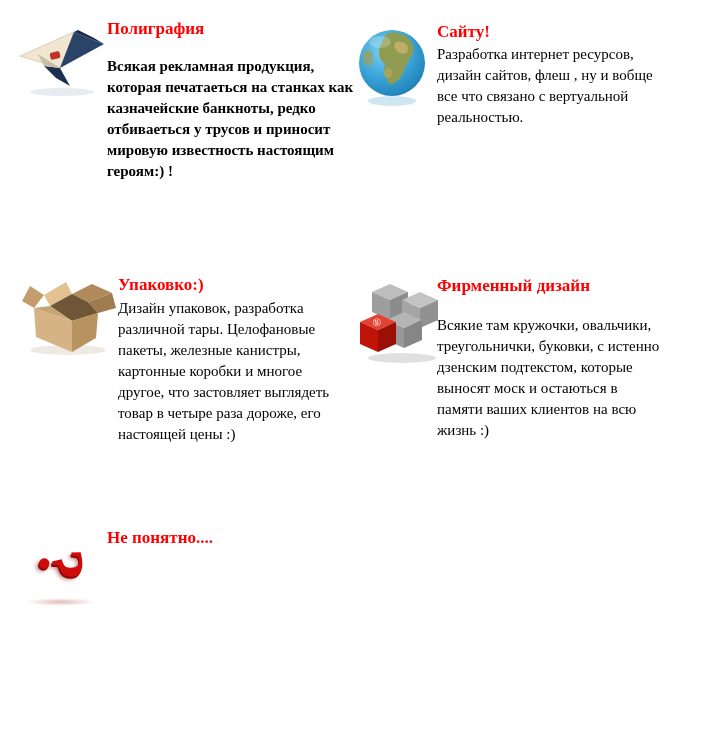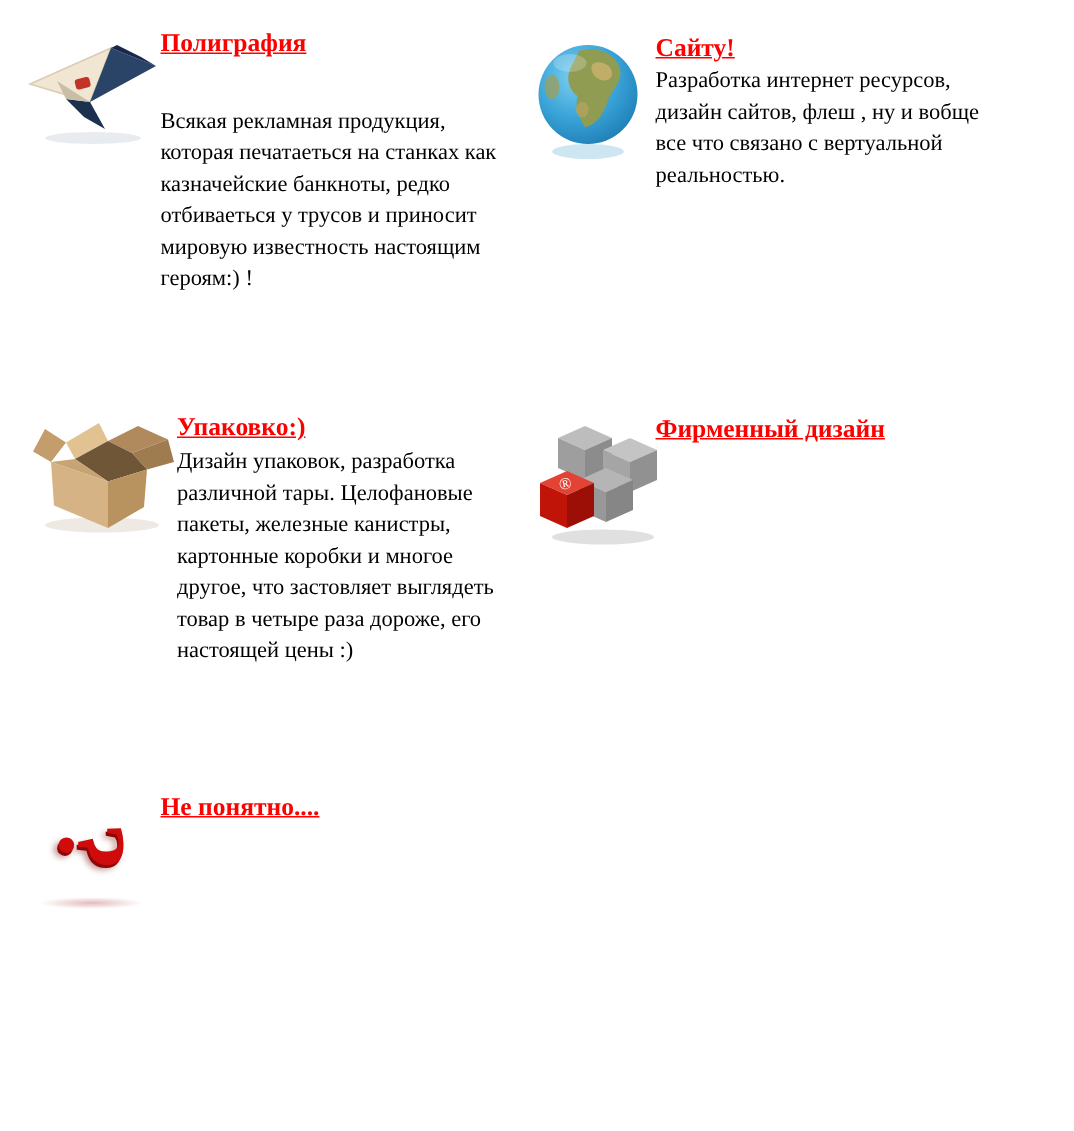--- a/index.html
+++ b/index.html
@@ -8,29 +8,29 @@
     background:#ffffff;overflow:hidden;
     font-family:"Liberation Serif", serif;
   }
   .cell{position:absolute;}
   .icon-wrap{position:absolute;}
   .content{position:absolute;}
   .title{
     display:inline-block;
     font-family:"Liberation Serif", serif;
     font-size:17px;line-height:22px;font-weight:bold;
-    color:#ff0000;text-decoration:underline;cursor:pointer;
+    color:#ff0000;cursor:pointer;
   }
   .body{
     margin:0;
     font-family:"Liberation Serif", serif;
     font-size:15px;line-height:21px;color:#000000;
     white-space:pre-line;
   }
-  .gap-lg{margin-top:31px;}
+  .gap-lg{margin-top:16px;font-weight:bold;}
   .gap-xl{margin-top:18px;}
   .gap-md{margin-top:13px;}
   .gap-sm{margin-top:2px;}
   .gap-xs{margin-top:1px;}
   .qmark{
     font-family:"Liberation Serif", serif;
     font-weight:bold;font-size:64px;color:#cf0b0b;
     transform:rotate(88deg);transform-origin:50% 55%;
     display:block;width:80px;text-align:center;line-height:60px;
     text-shadow:2px 1px 0 #8e0606, 3px 3px 4px rgba(120,0,0,.45);
@@ -138,20 +138,26 @@
       <polygon points="48,50 66,42 66,62 48,70" fill="#868686"></polygon>
 
       <polygon points="22,36 40,44 22,52 4,44" fill="#e24335"></polygon>
       <polygon points="4,44 22,52 22,74 4,66" fill="#c01408"></polygon>
       <polygon points="22,52 40,44 40,66 22,74" fill="#9c0f06"></polygon>
       <text x="21" y="48" font-size="11" fill="#ffffff" text-anchor="middle" transform="rotate(-12 21 45)">®</text>
     </svg>
   </div>
   <div class="content" style="left:437px;top:275px;width:272px;">
     <a class="title">Фирменный дизайн</a>
+    <p class="body gap-xl">Всякие там кружочки, овальчики,
+треугольнички, буковки, с истенно
+дзенским подтекстом, которые
+выносят моск и остаються в
+памяти ваших клиентов на всю
+жизнь :)</p>
   </div>
 </div>
 
 <div class="cell">
   <div class="icon-wrap" style="left:18px;top:532px;width:92px;height:72px;">
     <span class="qmark">?</span>
     <span class="qshadow"></span>
   </div>
   <div class="content" style="left:107px;top:527px;width:270px;">
     <a class="title">Не понятно....</a>

